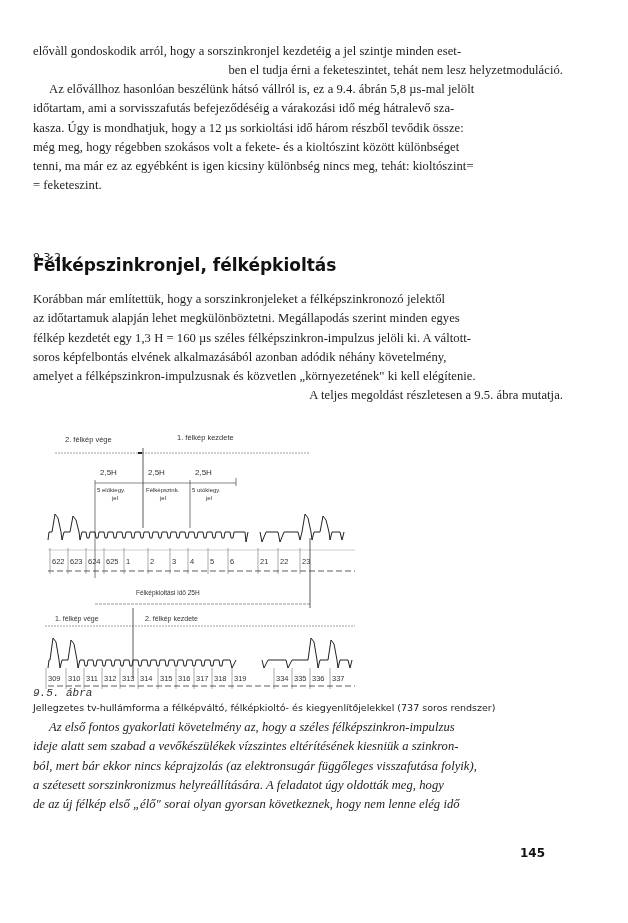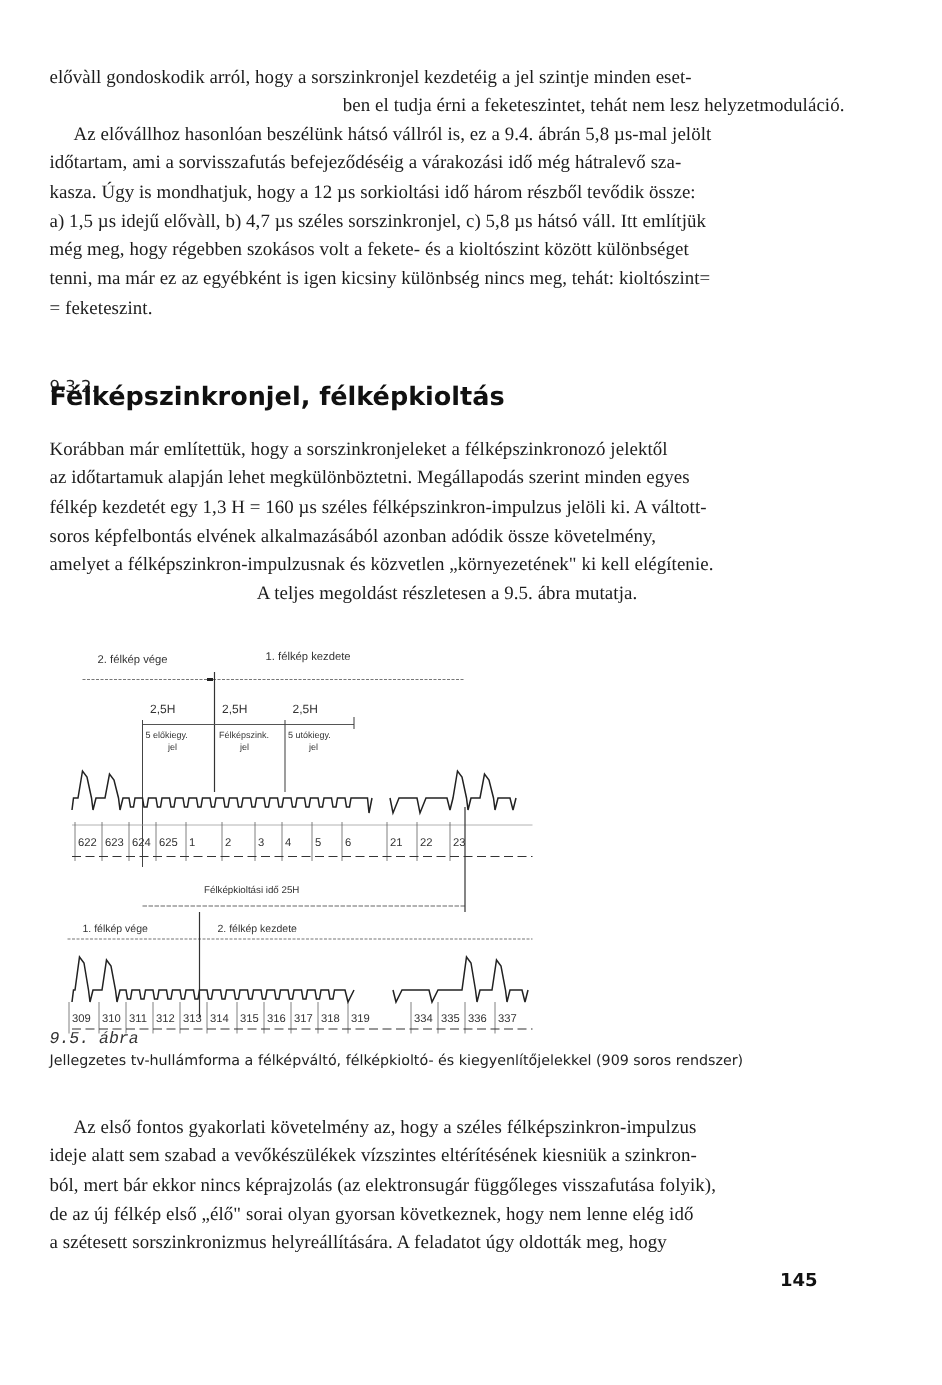--- a/index.html
+++ b/index.html
@@ -30,36 +30,35 @@
 
   <p class="para" style="top:42px;">
     <span class="blk">elővàll gondoskodik arról, hogy a sorszinkronjel kezdetéig a jel szintje minden eset-</span>
     <span class="blk" style="text-align:right">ben el tudja érni a feketeszintet, tehát nem lesz helyzetmoduláció.</span>
   </p>
 
   <p class="para" style="top:80px;">
     <span class="blk" style="padding-left:16px">Az elővállhoz hasonlóan beszélünk hátsó vállról is, ez a 9.4. ábrán 5,8 µs-mal jelölt</span>
     <span class="blk">időtartam, ami a sorvisszafutás befejeződéséig a várakozási idő még hátralevő sza-</span>
     <span class="blk">kasza. Úgy is mondhatjuk, hogy a 12 µs sorkioltási idő három részből tevődik össze:</span>
-    <span class="blk">a) 1,5 µs idejű elővàll, b) 4,7 µs széles sorszinkronjel, c) 5,8 µs hátsó váll. Itt említjük</span>
     <span class="blk">még meg, hogy régebben szokásos volt a fekete- és a kioltószint között különbséget</span>
     <span class="blk">tenni, ma már ez az egyébként is igen kicsiny különbség nincs meg, tehát: kioltószint=</span>
     <span class="blk">= feketeszint.</span>
   </p>
 
   <p class="sec-num">9.3.2.</p>
   <p class="sec-title">Félképszinkronjel, félképkioltás</p>
 
   <p class="para" style="top:290px;">
     <span class="blk">Korábban már említettük, hogy a sorszinkronjeleket a félképszinkronozó jelektől</span>
     <span class="blk">az időtartamuk alapján lehet megkülönböztetni. Megállapodás szerint minden egyes</span>
     <span class="blk">félkép kezdetét egy 1,3 H = 160 µs széles félképszinkron-impulzus jelöli ki. A váltott-</span>
-    <span class="blk">soros képfelbontás elvének alkalmazásából azonban adódik össze követelmény,</span>
+    <span class="blk">soros képfelbontás elvének alkalmazásából azonban adódik néhány követelmény,</span>
     <span class="blk">amelyet a félképszinkron-impulzusnak és közvetlen „környezetének" ki kell elégítenie.</span>
-    <span class="blk" style="text-align:center">A teljes megoldást részletesen a 9.5. ábra mutatja.</span>
+    <span class="blk" style="text-align:right">A teljes megoldást részletesen a 9.5. ábra mutatja.</span>
   </p>
 
   <div class="fig">
     <svg viewBox="0 0 330 262">
 
       <text x="25" y="14" font-size="7.5">2. félkép vége</text>
       <text x="137" y="12" font-size="7.5">1. félkép kezdete</text>
       <line x1="15" y1="25" x2="270" y2="25" stroke="#777" stroke-width="0.7" stroke-dasharray="2,1"></line>
       <line x1="98" y1="25" x2="102" y2="25" stroke="#222" stroke-width="2"></line>
       <line x1="103" y1="20" x2="103" y2="100" stroke="#333" stroke-width="0.8"></line>
@@ -151,24 +150,24 @@
           <text x="272" y="253" font-size="7.5">336</text>
           <line x1="270" x2="270" y1="240" y2="261" stroke="#555" stroke-width="0.5"></line>
           <text x="292" y="253" font-size="7.5">337</text>
           <line x1="290" x2="290" y1="240" y2="261" stroke="#555" stroke-width="0.5"></line>
         </g>
       <line x1="8" y1="258" x2="315" y2="258" stroke="#333" stroke-width="0.8" stroke-dasharray="6,3"></line>
     </svg>
   </div>
 
   <p class="cap-num">9.5. ábra</p>
-  <p class="cap-text">Jellegzetes tv-hullámforma a félképváltó, félképkioltó- és kiegyenlítőjelekkel (909 soros rendszer)</p>
+  <p class="cap-text">Jellegzetes tv-hullámforma a félképváltó, félképkioltó- és kiegyenlítőjelekkel (737 soros rendszer)</p>
 
-  <p class="para" style="top:742px;">
+  <p class="para" style="top:718px;font-style:italic;">
     <span class="blk" style="padding-left:16px">Az első fontos gyakorlati követelmény az, hogy a széles félképszinkron-impulzus</span>
     <span class="blk">ideje alatt sem szabad a vevőkészülékek vízszintes eltérítésének kiesniük a szinkron-</span>
     <span class="blk">ból, mert bár ekkor nincs képrajzolás (az elektronsugár függőleges visszafutása folyik),</span>
+    <span class="blk">a szétesett sorszinkronizmus helyreállítására. A feladatot úgy oldották meg, hogy</span>
     <span class="blk">de az új félkép első „élő" sorai olyan gyorsan következnek, hogy nem lenne elég idő</span>
-    <span class="blk">a szétesett sorszinkronizmus helyreállítására. A feladatot úgy oldották meg, hogy</span>
   </p>
 
   <p class="page-num">145</p>
 </div>
 
 </body></html>

